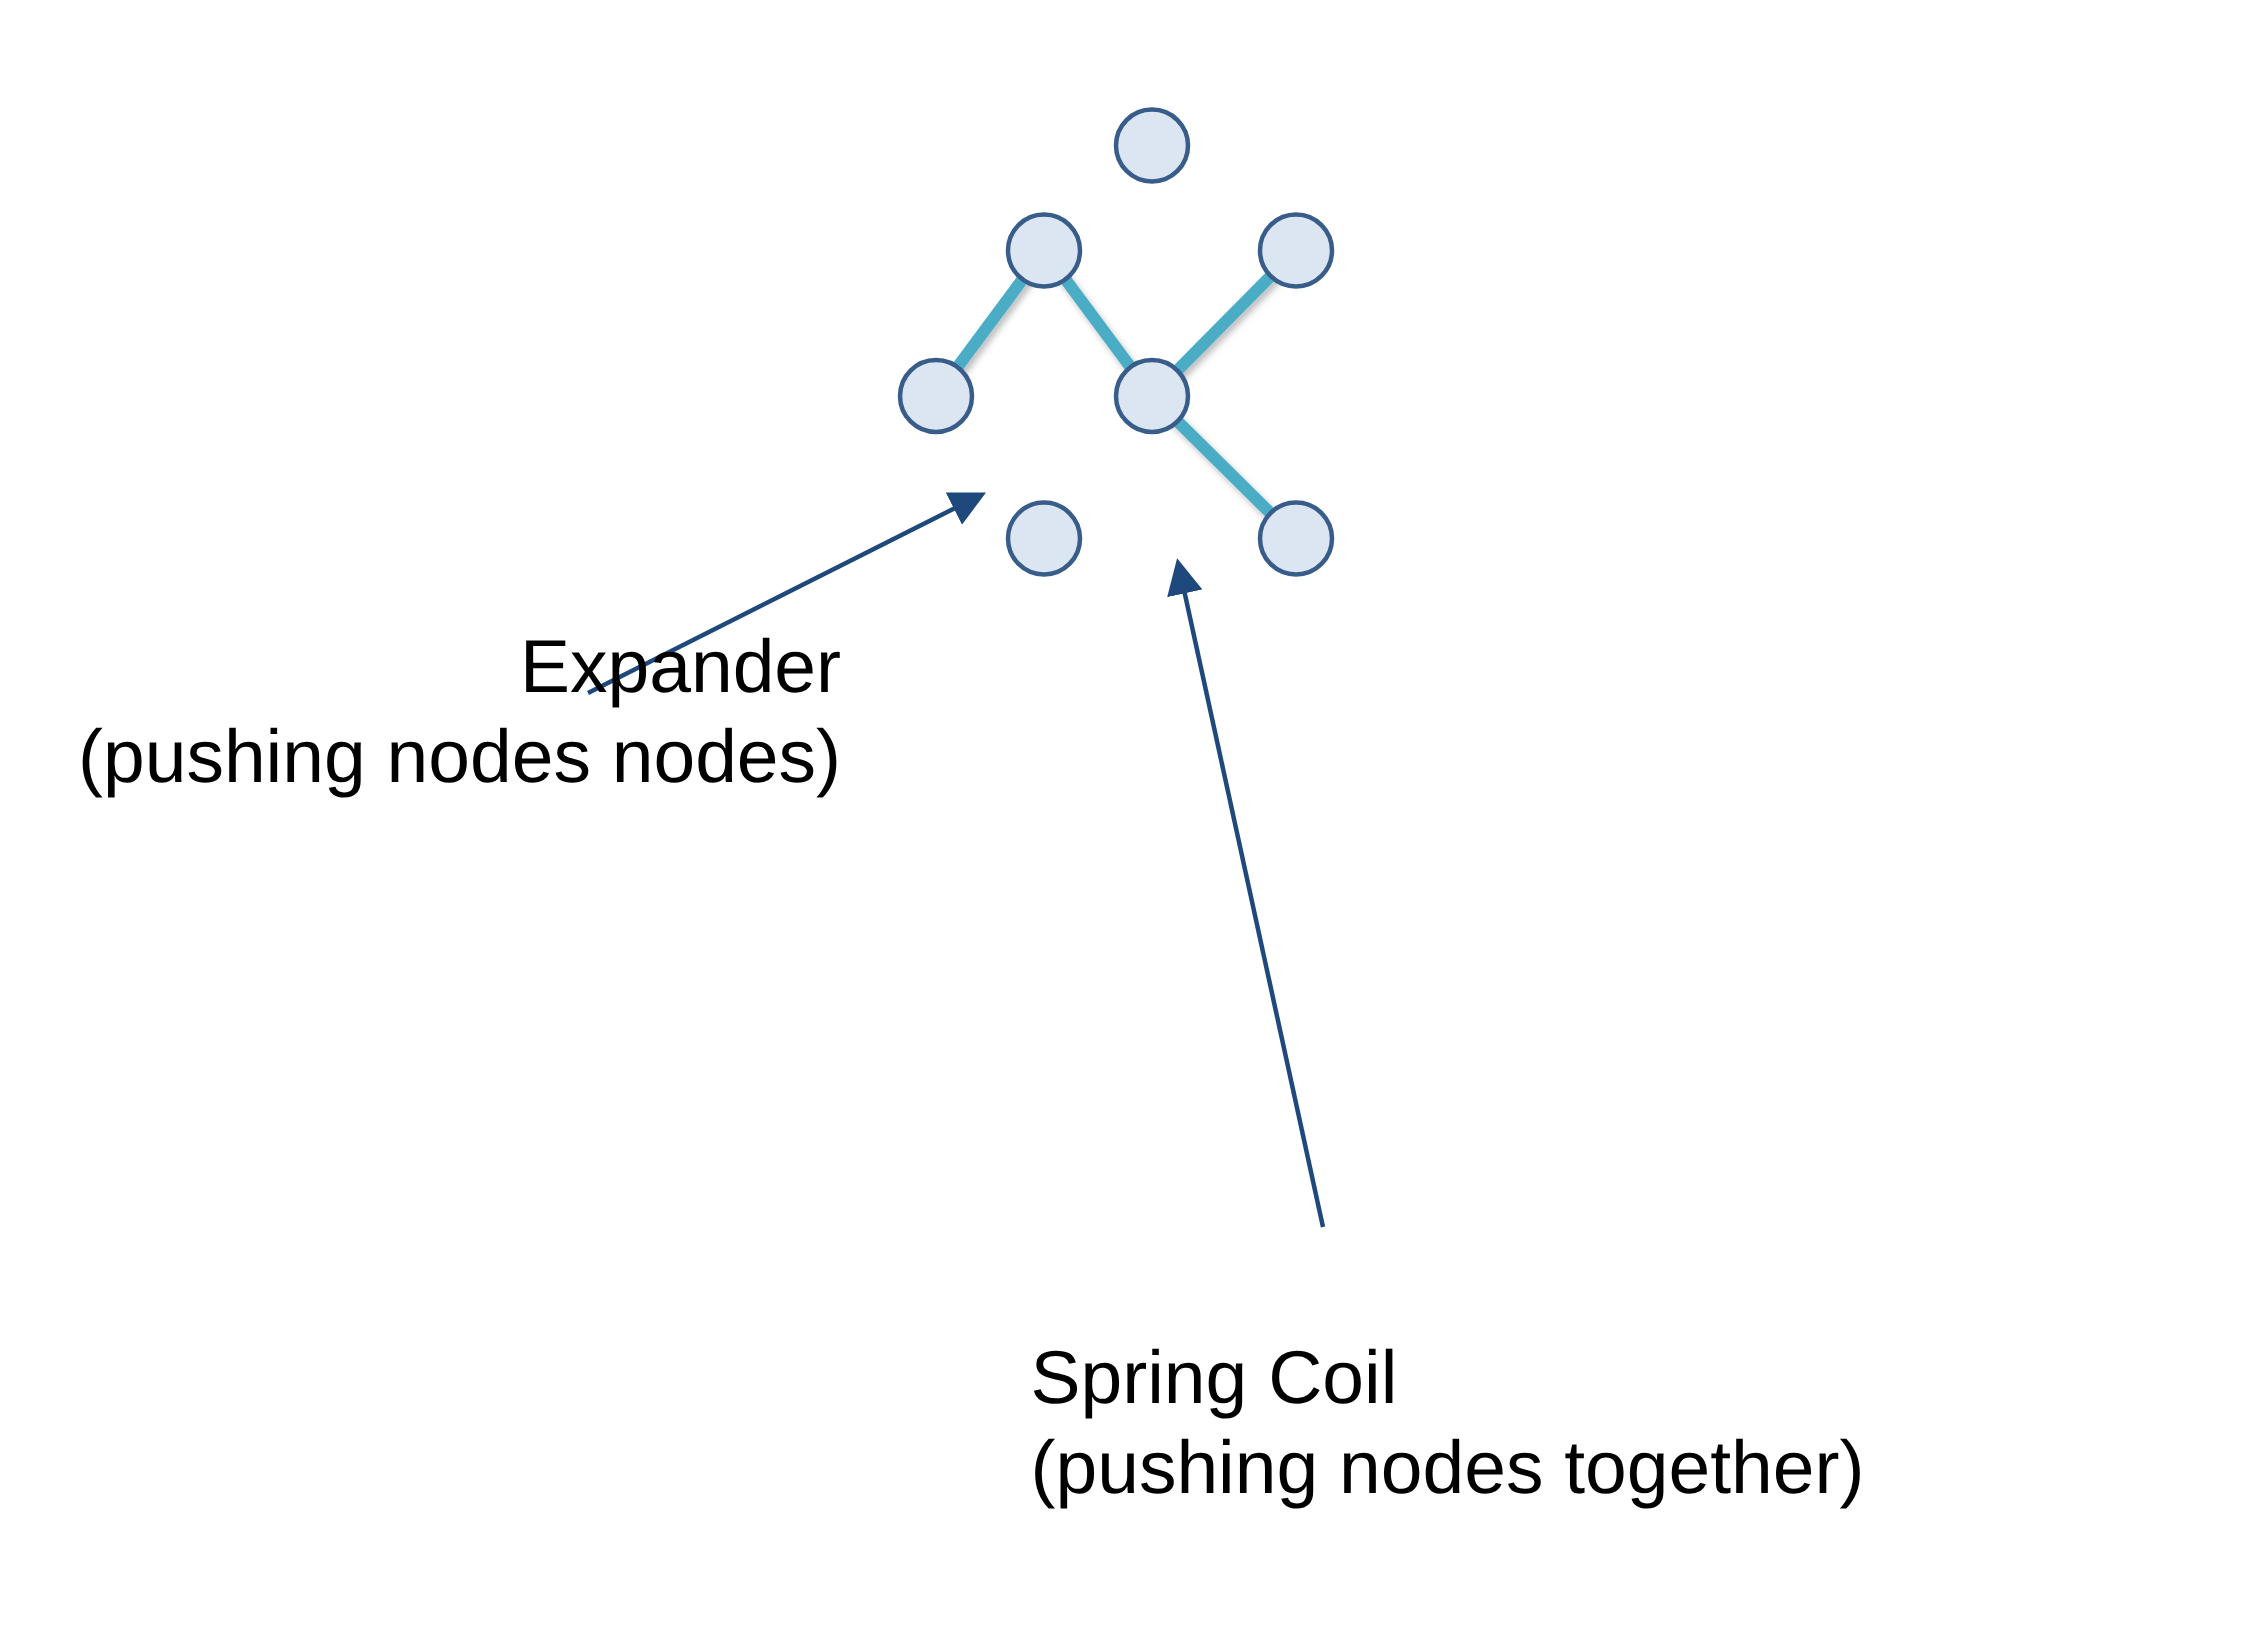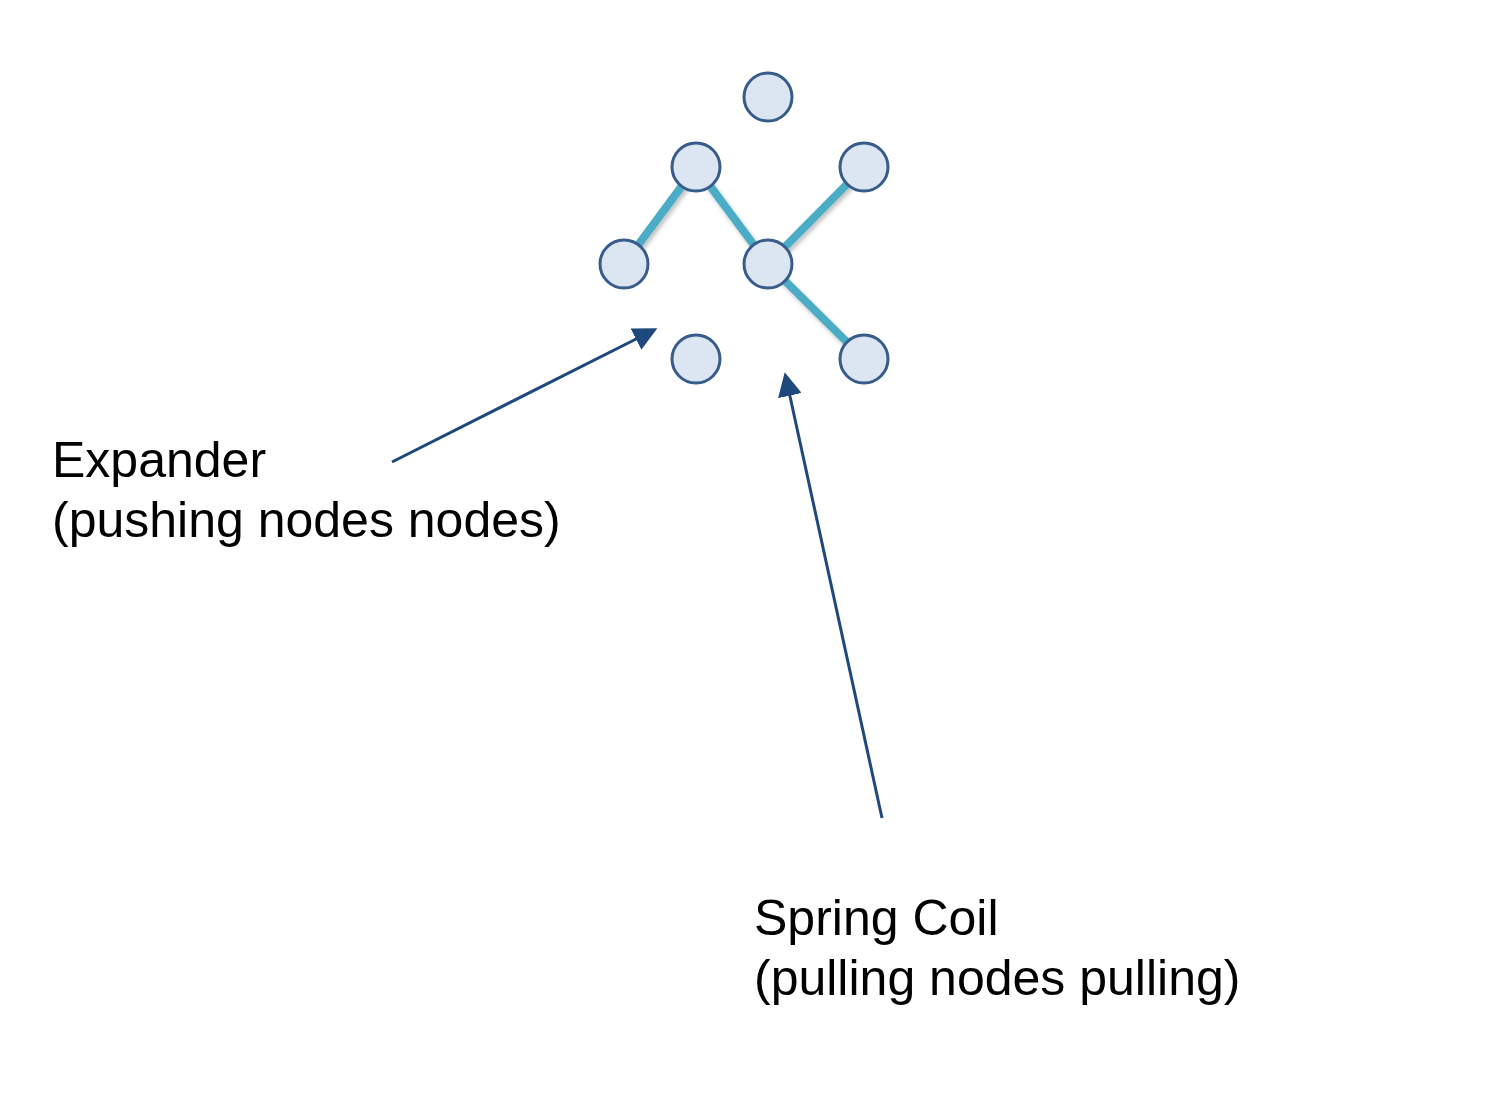--- a/index.html
+++ b/index.html
@@ -6,22 +6,22 @@
     body { width: 1494px; height: 1095px; position: relative; overflow: hidden; }
     #diagram { position: absolute; left: 0; top: 0; width: 1494px; height: 1095px; }
     .label {
       position: absolute;
       font-family: "Liberation Sans", sans-serif;
       font-size: 50px;
       line-height: 60px;
       color: #000000;
       white-space: nowrap;
     }
-    #expander-label { left: 52px; top: 430px; }
-    #spring-label { left: 754px; top: 888px; }
+    #expander-label { left: 52px; top: 414px; text-align: right; }
+    #spring-label { left: 687px; top: 888px; }
     .label span { display: block; }
   </style>
 </head>
 <body>
 
 <svg id="diagram" xmlns="http://www.w3.org/2000/svg" width="1494" height="1095" viewBox="0 0 1494 1095">
   <defs>
     <marker id="arrowhead" markerWidth="8" markerHeight="8" refX="6" refY="4" orient="auto" markerUnits="strokeWidth">
       <path d="M0,0 L8,4 L0,8 Z" fill="#1F497D"></path>
     </marker>
@@ -53,14 +53,14 @@
   <line x1="882" y1="818" x2="786" y2="378" stroke="#1F497D" stroke-width="3" marker-end="url(#arrowhead)"></line>
 </svg>
 
 <div id="expander-label" class="label">
   <span>Expander</span>
   <span>(pushing nodes nodes)</span>
 </div>
 
 <div id="spring-label" class="label">
   <span>Spring Coil</span>
-  <span>(pulling nodes pulling)</span>
+  <span>(pushing nodes together)</span>
 </div>
 
 </body></html>

